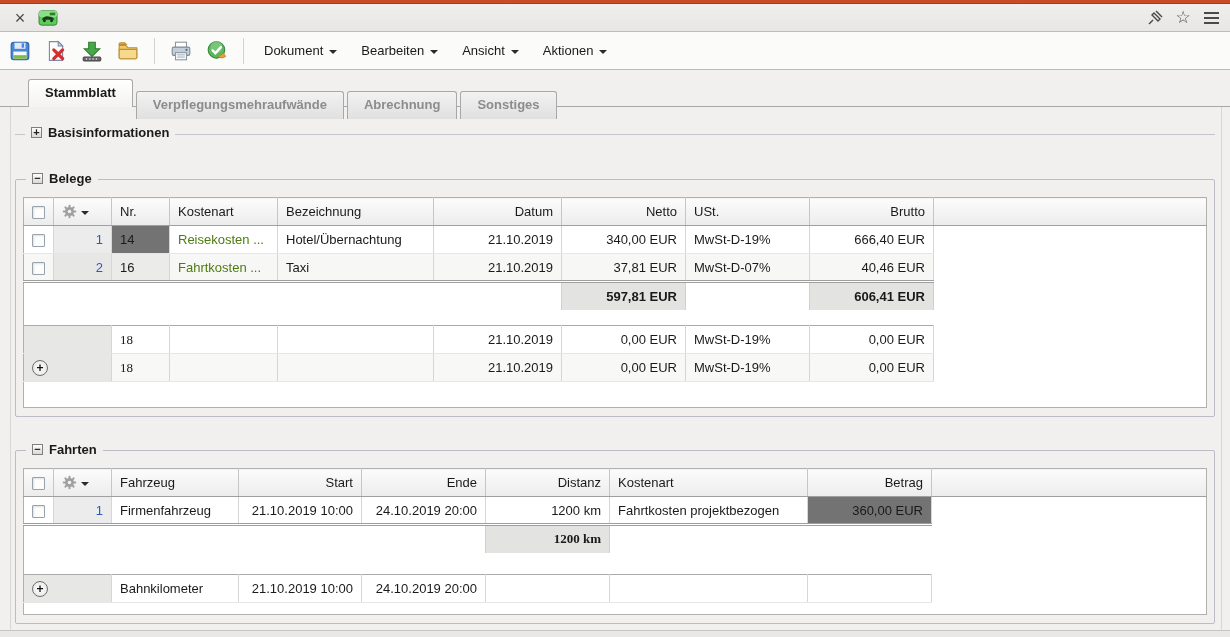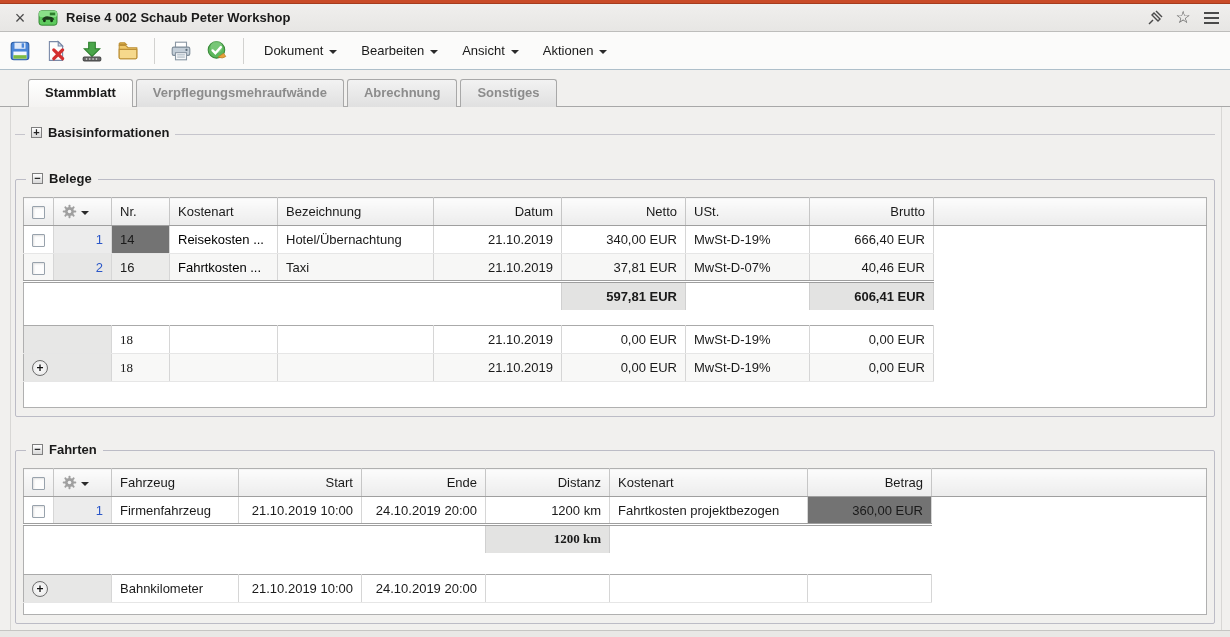--- a/index.html
+++ b/index.html
@@ -28,21 +28,21 @@
              display:flex; align-items:center; padding:0 6px; gap:8px; }
   .tool-btn { width:28px; height:28px; display:flex; align-items:center; justify-content:center; cursor:pointer; }
   .tool-sep { width:1px; height:26px; background:#d2d2d0; margin:0 4px; }
   .menu-btn { display:flex; align-items:center; gap:6px; padding:4px 8px; cursor:pointer; font-size:13px; }
   .caret { width:0; height:0; border-left:4px solid transparent; border-right:4px solid transparent; border-top:4px solid #2a2a2a; margin-top:2px; }
 
   
   .tab-strip { padding:8px 12px 0 28px; display:flex; gap:3px; border-bottom:1px solid #a8a8a8; position:relative; }
   .tab { padding:5px 16px 6px 16px; font-weight:bold; font-size:13px;
          border:1px solid #a8a8a8; border-bottom:none; border-radius:3px 3px 0 0;
-         background:linear-gradient(#f2f2f2,#e0e0e0); color:#8c8c8c; cursor:pointer; position:relative; top:1px; }
+         background:linear-gradient(#f2f2f2,#e0e0e0); color:#8c8c8c; cursor:pointer; position:relative; top:13px; }
   .tab.active { background:linear-gradient(#ffffff,#f4f3f1); color:#1a1a1a; padding-bottom:7px; top:1px; z-index:2; }
 
   
   .content { position:relative; padding-top:1px; height:530px; }
   .edge-line { position:absolute; top:0; bottom:7px; width:1px; background:#d8d7d5; z-index:0; }
   .edge-left { left:10px; } .edge-right { right:8px; }
 
   .collapsed-section { position:relative; height:1px; background:#c6c5cc; margin:26px 15px 0 15px; }
   .legend { position:absolute; top:-9px; left:10px; background:#f1f0ee; padding:0 6px;
             font-weight:bold; font-size:13px; display:flex; align-items:center; gap:6px; white-space:nowrap; }
@@ -59,21 +59,21 @@
   th.hcell { background:linear-gradient(#fcfcfc,#ececec); border-right:1px solid #c6c6c6; border-bottom:1px solid #9f9f9f; text-align:left; }
   th.hcell.r { text-align:right; }
   th.h-fill { background:linear-gradient(#fcfcfc,#ececec); border-bottom:1px solid #9f9f9f; }
   td.cell { border-right:1px solid #d6d6d6; border-bottom:1px solid #e6e6e6; background:#fff; }
   tr.stripe td.cell { background:#f7f7f6; }
   td.r { text-align:right; }
   td.cell-num { background:#ececec; color:#2b57c8; text-align:right; }
   tr.stripe td.cell-num { background:#e7e7e6; }
   td.cell-ro { background:#737373; }
   tr.stripe td.cell-ro { background:#ebebea; }
-  td.lookup { color:#000000;margin-top:19px; }
+  td.lookup { color:#4d7c0f;margin-top:19px; }
   td.fill { border:none; background:#fff; }
   tr.sum-row td { border:none; background:#fff; border-top:3px double #9e9e9e;margin-top:20px; }
   tr.sum-row td.fill { border-top:none; }
   tr.sum-row td.sum-cell { background:#e3e3e2; font-weight:bold; text-align:right;
                            border-left:1px solid #d0d0d0; border-right:1px solid #d0d0d0; }
   tr.gap-row td { border:none; background:#fff; height:16px; }
   tr.new-row td { border-right:1px solid #d6d6d6; border-bottom:1px solid #e6e6e6; background:#fff; }
   tr.new-row td.fill { border:none; }
   tr.new-row.first td { border-top:1px solid #aaaaaa; }
   tr.new-row.first td.fill { border-top:none; }
@@ -103,21 +103,20 @@
   <div class="title-bar">
     <div class="close-x">×</div>
     <svg class="doc-icon" viewBox="0 0 22 20">
       <rect x="1" y="2" width="20" height="16" rx="3" fill="#5ecb5e" stroke="#2c7f2c"></rect>
       <rect x="1" y="2" width="20" height="7" rx="3" fill="#8ae089" stroke="none"></rect>
       <path d="M4 12 q2-4 6-4 l5 1 q3 1 3 3 l-14 0 z" fill="#1d3a1d"></path>
       <circle cx="7" cy="13" r="1.6" fill="#123312"></circle>
       <circle cx="15" cy="13" r="1.6" fill="#123312"></circle>
       <rect x="13" y="4" width="6" height="3" fill="#2c7f2c"></rect>
     </svg>
-    <div class="title-text">Reise 4 002 Schaub Peter Workshop</div>
     <div class="title-right">
       <div class="tr-icon">
         <svg width="16" height="16" viewBox="0 0 16 16" fill="none" stroke="#4a4a4a" stroke-width="1.4">
           <path d="M2 14 L6 10"></path>
           <path d="M7 3 L13 9 L11 11 L5 5 Z"></path>
           <path d="M9 1 L15 7"></path>
         </svg>
       </div>
       <div class="tr-icon">
           <span class="star-glyph">☆</span>

